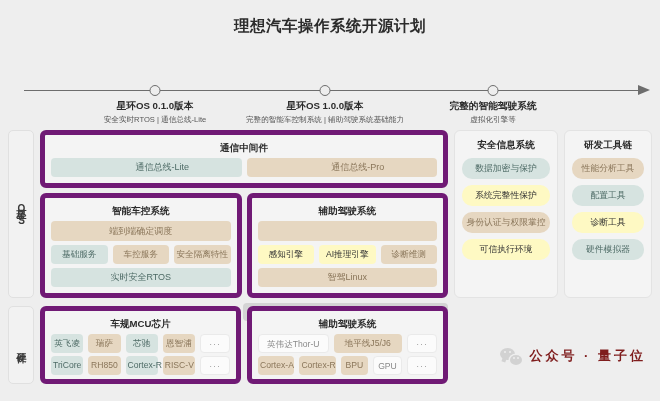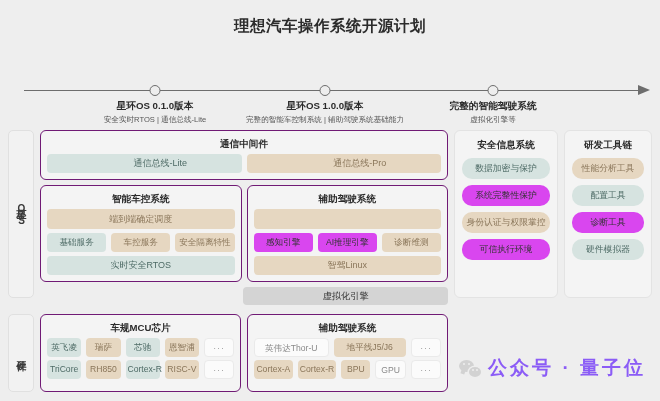--- a/index.html
+++ b/index.html
@@ -57,26 +57,26 @@
     width: 26px; flex: 0 0 26px;
     background: #f2f2f2; border: 1px solid #e0e0e0; border-radius: 5px;
     display: flex; align-items: center; justify-content: center;
   }
   .rail span {
     writing-mode: vertical-rl; text-orientation: upright;
     font-size: 10px; font-weight: bold; color: #3a3a3a; letter-spacing: 1px;
   }
 
   .os-row { height: 168px; }
-  .hw-row { height: 78px; margin-top: 16px; }
+  .hw-row { height: 78px; margin-top: 8px; }
 
   .cols { flex: 1; display: flex; gap: 6px; min-width: 0; }
   .col-left { flex: 1 1 auto; display: flex; flex-direction: column; gap: 5px; min-width: 0; }
   .card {
-    background: #f4f4f4; border: 1px solid #701a75; border-radius: 6px;
+    background: #f4f4f4; border: 5px solid #701a75; border-radius: 6px;
     padding: 5px 6px 6px;
   }
   .card-title {
     text-align: center; font-size: 9.6px; font-weight: bold;
     color: #2b2b2b; line-height: 15px; margin-bottom: 3px;
   }
 
   .bar {
     border-radius: 4px; text-align: center;
     font-size: 9px; line-height: 19px; height: 19px;
@@ -87,21 +87,21 @@
   .pill-row { display: flex; gap: 5px; margin-top: 4px; }
   .pill {
     flex: 1 1 0; border-radius: 4px; text-align: center;
     font-size: 8.6px; line-height: 19px; height: 19px;
     white-space: nowrap; overflow: hidden; min-width: 0;
   }
 
   
   .c-teal  { background: #d6e3e0; color: #4e6b66; }
   .c-tan   { background: #e6d7c1; color: #8a765a; }
-  .c-gray  { background: #d946ef; color: #333333; }
+  .c-gray  { background: #fef9c3; color: #333333; }
   .c-white { background: #fbfbfb; color: #8a8a8a; border: 1px solid #eaeaea; }
 
   
   .comm-bars { display: flex; gap: 5px; }
   .comm-bars .bar { flex: 1 1 0; padding-left: 32px; }
 
   
   .sys-row { display: flex; gap: 5px; }
   .sys-row > .card { flex: 1 1 0; min-width: 0; }
 
@@ -131,23 +131,23 @@
   .chip {
     border-radius: 4px; text-align: center;
     font-size: 8.6px; line-height: 19px; height: 19px;
     white-space: nowrap; padding: 0 2px; min-width: 0; flex: 1 1 0;
   }
   .chip.dots { flex: 0 0 30px; color: #9a9a9a; letter-spacing: 1px; }
   .hw-spacer { flex: 0 0 198px; }
 
   
   .watermark {
-    position: absolute; right: 14px; bottom: 20px;
+    position: absolute; right: 14px; bottom: 36px;
     display: flex; align-items: center; gap: 7px;
-    color: #8b5cf6; font-size: 19px; letter-spacing: 3px;
+    color: #7f1d1d; font-size: 13px; letter-spacing: 3px;
     font-weight: bold; pointer-events: none;
   }
   .wechat { position: relative; width: 22px; height: 17px; }
   .wechat .b1 {
     position: absolute; left: 0; top: 0; width: 15px; height: 12px;
     background: #d2d2d2; border-radius: 50%;
   }
   .wechat .b1:after {
     content: ""; position: absolute; left: 2px; bottom: -2px;
     width: 4px; height: 4px; background: #d2d2d2;

